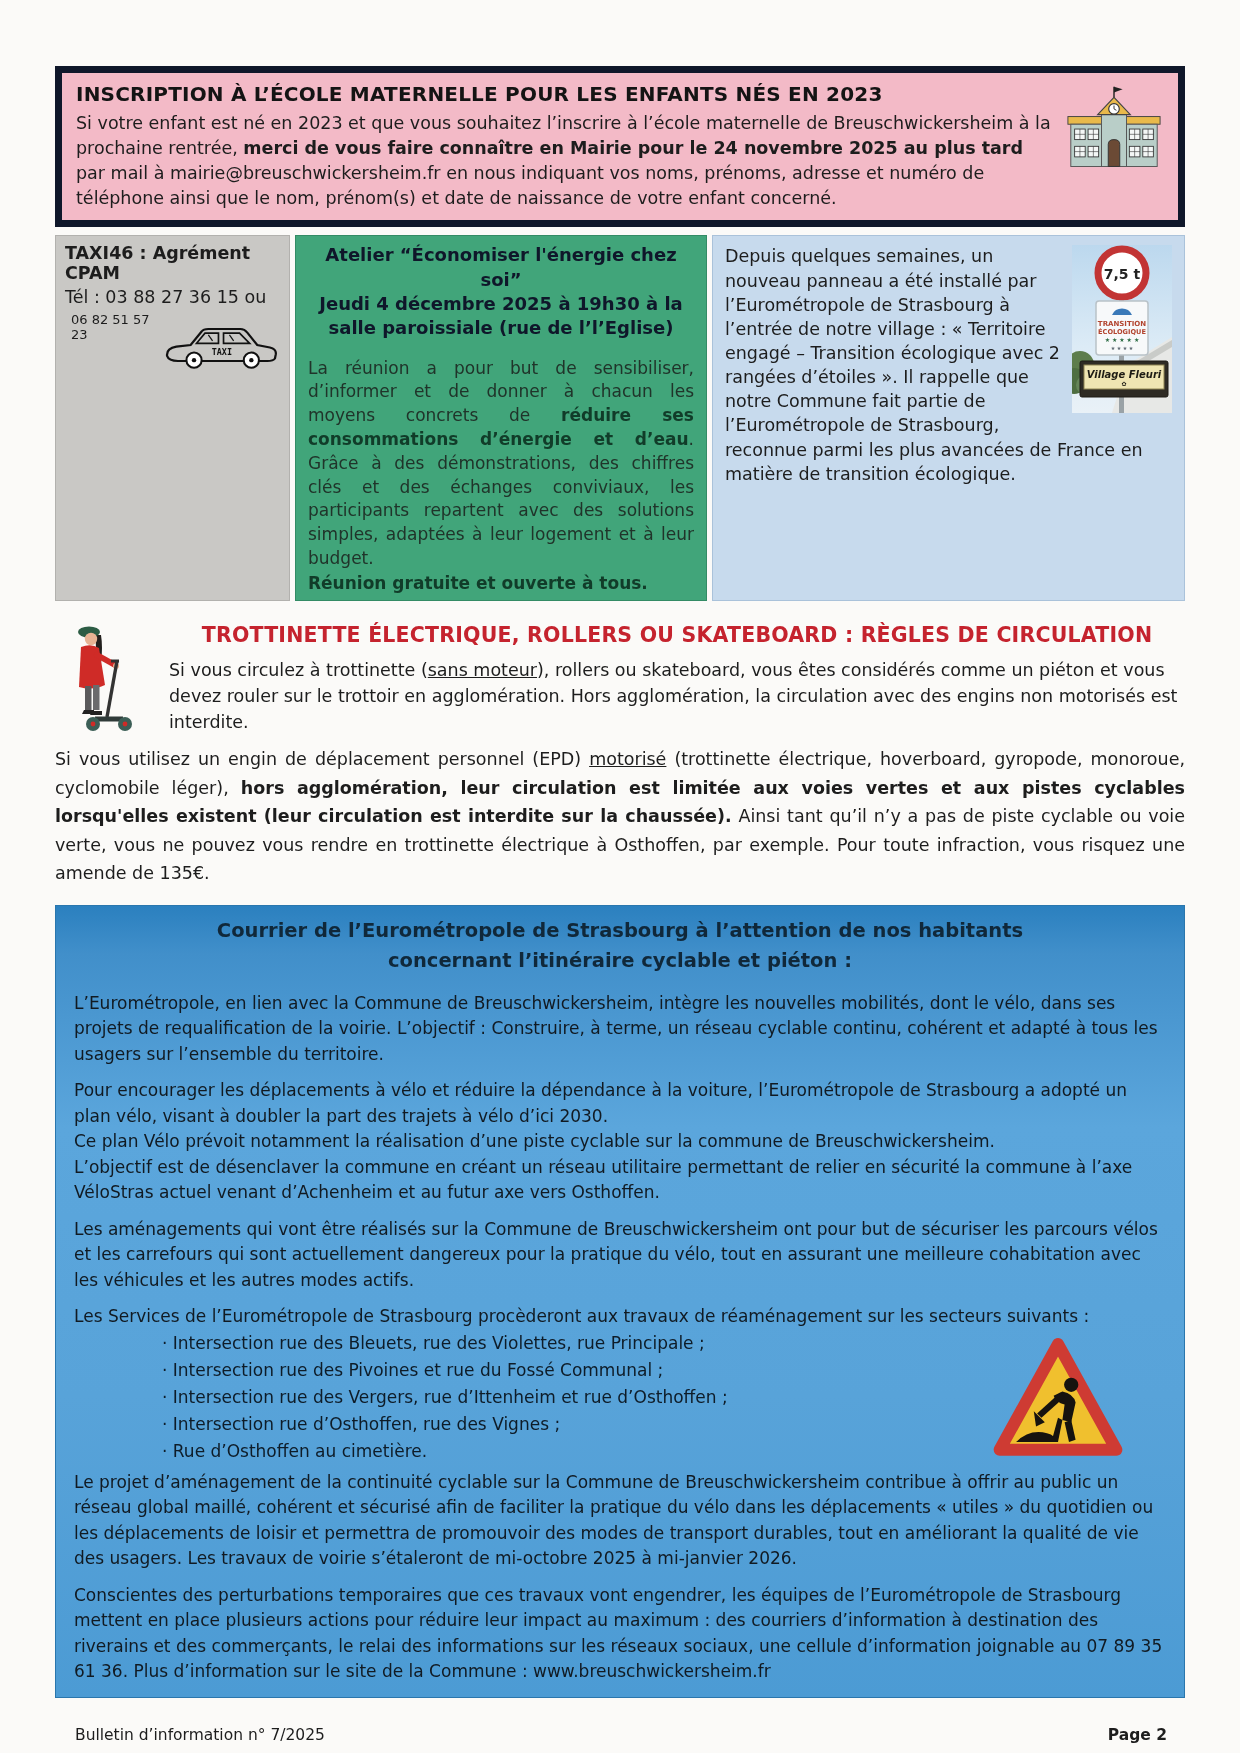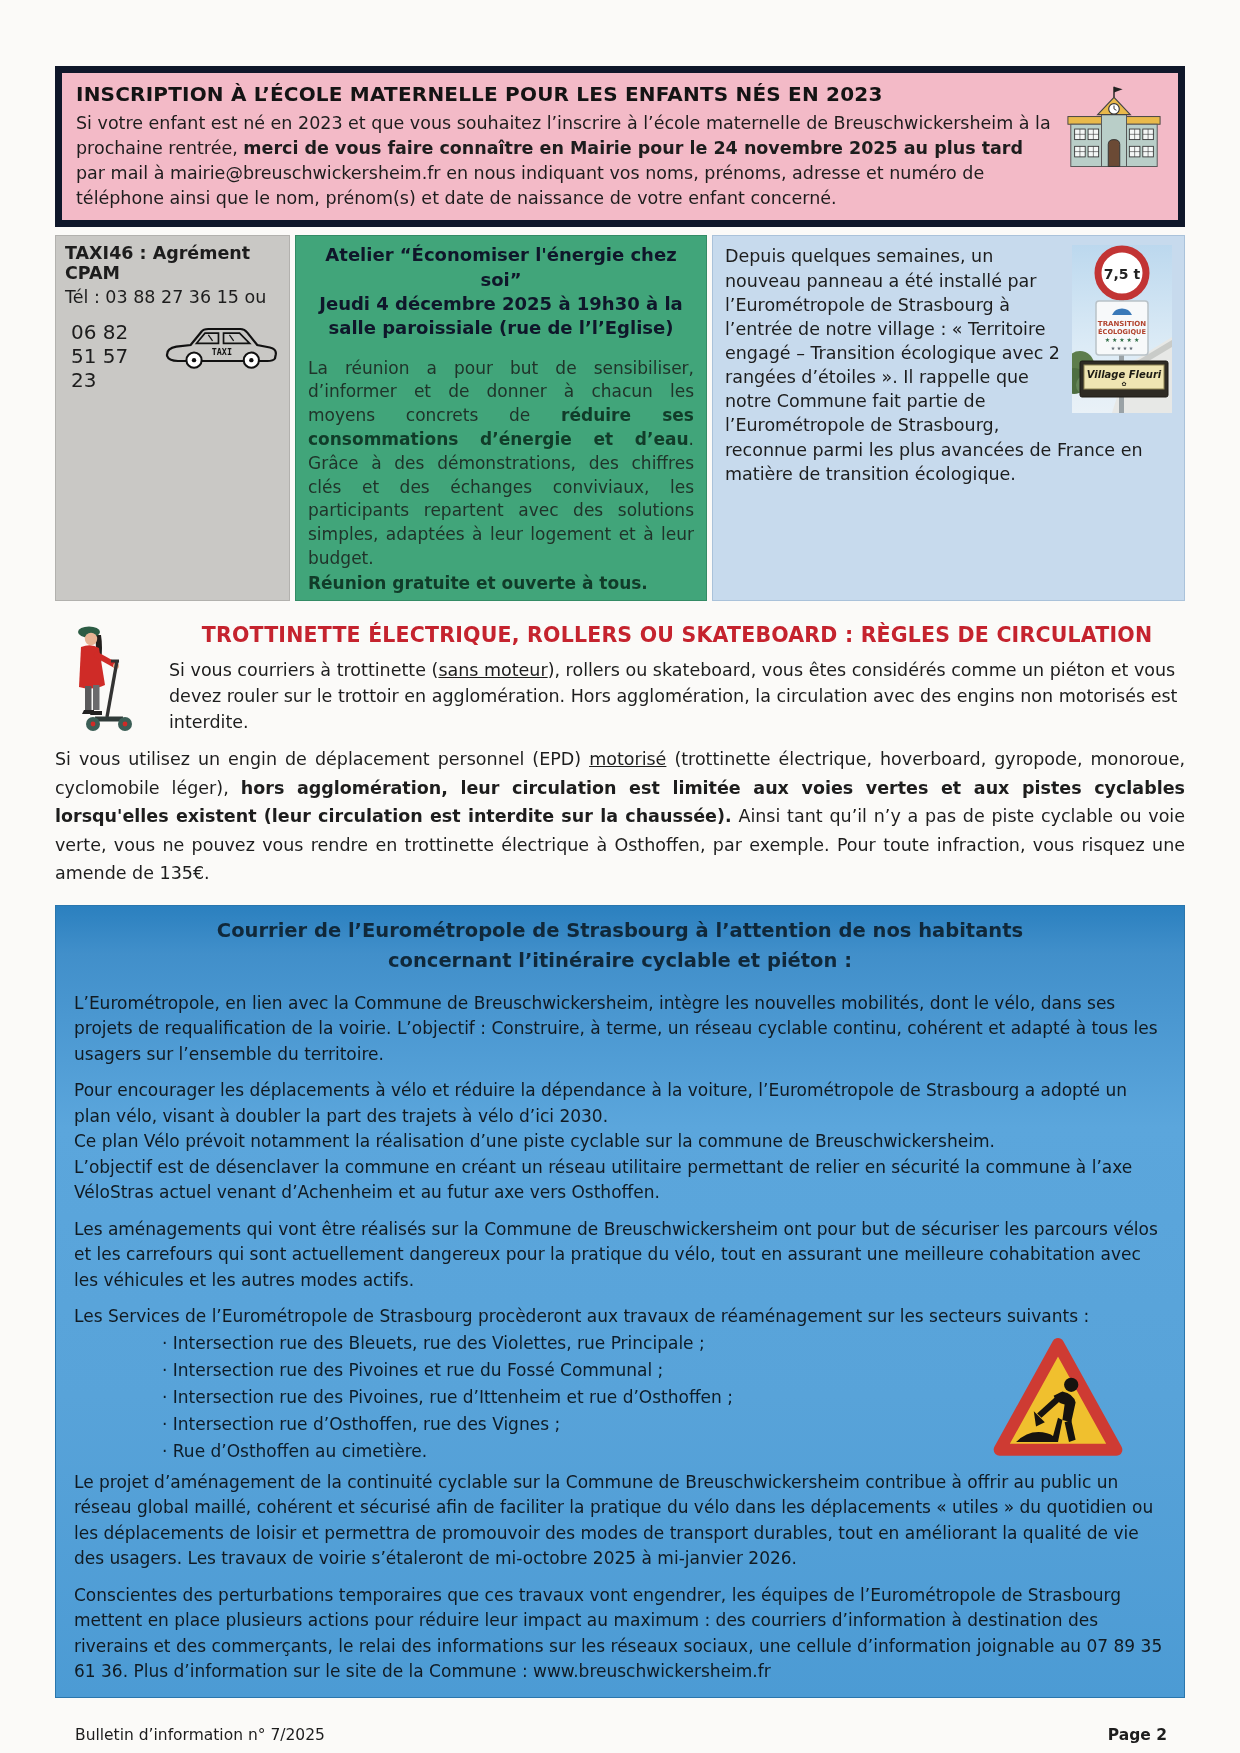--- a/index.html
+++ b/index.html
@@ -28,21 +28,21 @@
   
   .cols { display:flex; gap:5px; margin-top:8px; align-items:stretch; }
   .col-taxi {
     width:235px; background:#c9c8c5; border:1px solid #b2b1ae;
     padding:7px 9px; position:relative;
   }
   .col-taxi h2 { font-size:17.5px; margin-bottom:2px; }
   .col-taxi p { font-size:17.5px; line-height:1.38; text-align:justify; }
   .col-taxi .tel { text-align:left; margin-top:2px; }
   .taxi-row { display:flex; align-items:flex-start; }
-  .taxi-row .num { font-size:20px; padding-left:6px; margin-top:10px; }
+  .taxi-row .num { font-size:13px; padding-left:6px; margin-top:2px; }
   .taxi-car { width:118px; height:58px; margin-left:2px; margin-top:6px; flex:none; }
 
   .col-atelier {
     width:412px; background:#41a57a; border:1px solid #338b65;
     padding:7px 12px; color:#20342a;
   }
   .col-atelier h2 { font-size:18px; line-height:1.35; text-align:center; color:#0f172a; }
   .col-atelier .body { font-size:17px; line-height:1.4; text-align:justify; margin-top:16px; }
   .col-atelier .body .b { color:#113c29; }
   .col-atelier .free { font-size:17px; font-weight:bold; color:#113c29; margin-top:2px; }
@@ -223,38 +223,38 @@
         <line x1="58" y1="38" x2="50" y2="38" stroke="#333" stroke-width="3"></line>
         <line x1="56" y1="38" x2="46" y2="94" stroke="#333" stroke-width="3.4"></line>
         <line x1="34" y1="96" x2="62" y2="96" stroke="#2f3a38" stroke-width="5"></line>
         <circle cx="32" cy="101" r="7" fill="#3c5e56"></circle>
           <circle cx="32" cy="101" r="2.4" fill="#cf2b27"></circle>
         <circle cx="64" cy="101" r="7" fill="#3c5e56"></circle>
           <circle cx="64" cy="101" r="2.4" fill="#cf2b27"></circle>
       </svg>
     </span>
     <h2>TROTTINETTE ÉLECTRIQUE, ROLLERS OU SKATEBOARD : RÈGLES DE CIRCULATION</h2>
-    <p><span>Si vous courriers à trottinette (</span><span class="u">sans moteur</span><span>), rollers ou skateboard, vous êtes considérés comme un piéton et vous devez rouler sur le trottoir en agglomération. Hors agglomération, la circulation avec des engins non motorisés est interdite.</span></p>
+    <p><span>Si vous circulez à trottinette (</span><span class="u">sans moteur</span><span>), rollers ou skateboard, vous êtes considérés comme un piéton et vous devez rouler sur le trottoir en agglomération. Hors agglomération, la circulation avec des engins non motorisés est interdite.</span></p>
     <p class="p2"><span>Si vous utilisez un engin de déplacement personnel (EPD) </span><span class="u">motorisé</span><span> (trottinette électrique, hoverboard, gyropode, monoroue, cyclomobile léger), </span><span class="b">hors agglomération, leur circulation est limitée aux voies vertes et aux pistes cyclables lorsqu'elles existent (leur circulation est interdite sur la chaussée).</span><span> Ainsi tant qu’il n’y a pas de piste cyclable ou voie verte, vous ne pouvez vous rendre en trottinette électrique à Osthoffen, par exemple. Pour toute infraction, vous risquez une amende de 135€.</span></p>
   </section>
 
   <section class="courrier">
     <h2><span>Courrier de l’Eurométropole de Strasbourg à l’attention de nos habitants</span><br>
       <span>concernant l’itinéraire cyclable et piéton :</span></h2>
     <p>L’Eurométropole, en lien avec la Commune de Breuschwickersheim, intègre les nouvelles mobilités, dont le vélo, dans ses projets de requalification de la voirie. L’objectif : Construire, à terme, un réseau cyclable continu, cohérent et adapté à tous les usagers sur l’ensemble du territoire.</p>
     <p class="tight">Pour encourager les déplacements à vélo et réduire la dépendance à la voiture, l’Eurométropole de Strasbourg a adopté un plan vélo, visant à doubler la part des trajets à vélo d’ici 2030.</p>
     <p class="tight">Ce plan Vélo prévoit notamment la réalisation d’une piste cyclable sur la commune de Breuschwickersheim.</p>
     <p>L’objectif est de désenclaver la commune en créant un réseau utilitaire permettant de relier en sécurité la commune à l’axe VéloStras actuel venant d’Achenheim et au futur axe vers Osthoffen.</p>
     <p>Les aménagements qui vont être réalisés sur la Commune de Breuschwickersheim ont pour but de sécuriser les parcours vélos et les carrefours qui sont actuellement dangereux pour la pratique du vélo, tout en assurant une meilleure cohabitation avec les véhicules et les autres modes actifs.</p>
     <p class="tight">Les Services de l’Eurométropole de Strasbourg procèderont aux travaux de réaménagement sur les secteurs suivants :</p>
     <div class="bullets-row">
       <div class="bullets">
         <div>· Intersection rue des Bleuets, rue des Violettes, rue Principale ;</div>
         <div>· Intersection rue des Pivoines et rue du Fossé Communal ;</div>
-        <div>· Intersection rue des Pivoines, rue d’Ittenheim et rue d’Osthoffen ;</div>
+        <div>· Intersection rue des Vergers, rue d’Ittenheim et rue d’Osthoffen ;</div>
         <div>· Intersection rue d’Osthoffen, rue des Vignes ;</div>
         <div>· Rue d’Osthoffen au cimetière.</div>
       </div>
       <span class="roadsign">
         <svg viewBox="0 0 120 112" width="132" height="128">
           <polygon points="60,7 113,103 7,103" fill="#f0c02e" stroke="#ce3b33" stroke-width="11" stroke-linejoin="round"></polygon>
           <g fill="#16130f">
             <circle cx="72" cy="44" r="6.5"></circle>
             <path d="M64,50 Q74,52 76,60 L72,78 L64,76 L66,62 Q58,60 56,54 Z"></path>
             <path d="M66,55 L45,74 L41,70 L62,51 Z"></path>

